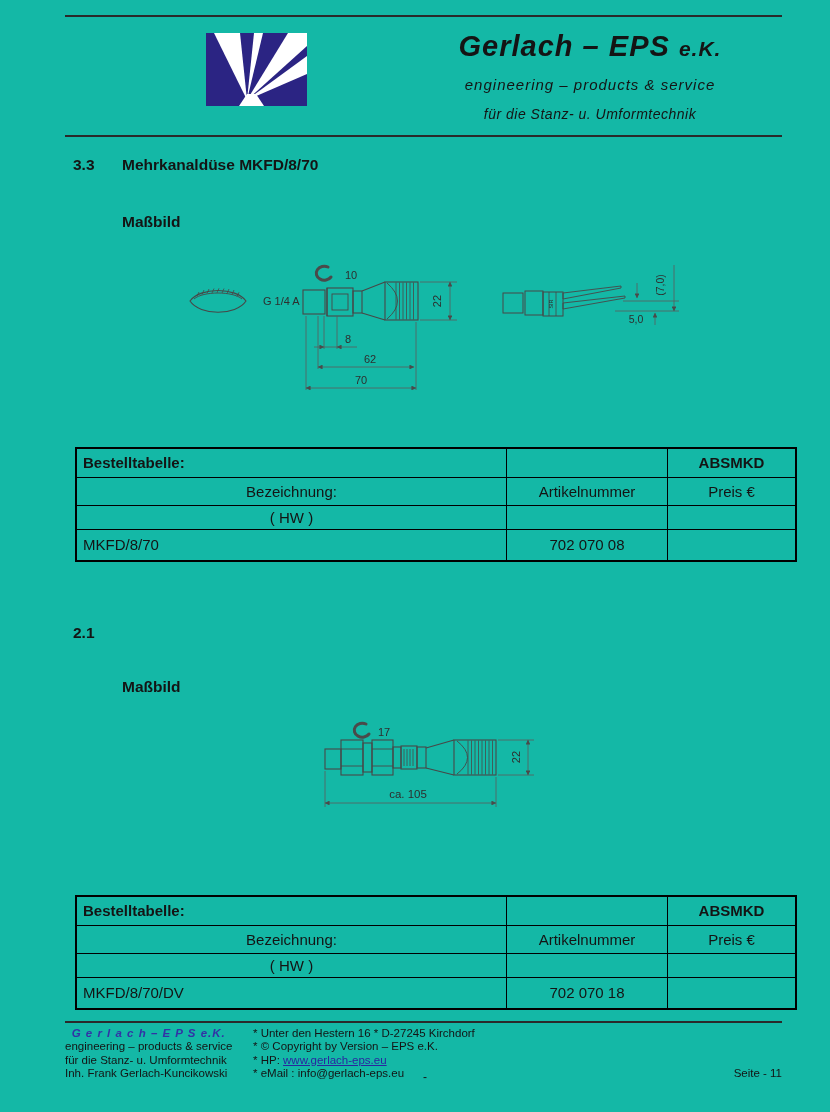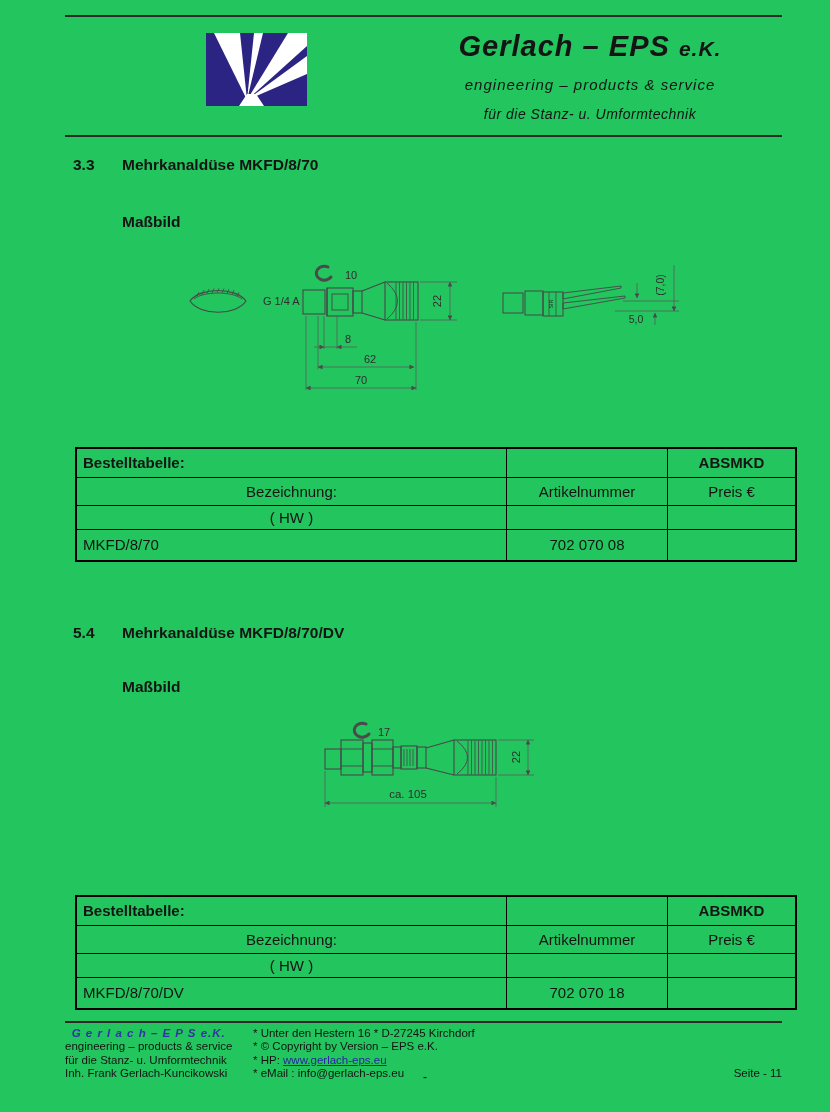--- a/index.html
+++ b/index.html
@@ -1,16 +1,16 @@
 <!DOCTYPE html>
 <html><head>
 <meta charset="utf-8">
 <style>
   html,body{margin:0;padding:0;background:#e8e8e8;}
-  .page{position:relative;width:830px;height:1112px;background:#22c55e;
+  .page{position:relative;width:830px;height:1112px;background:#14b8a6;
         font-family:"Liberation Sans",sans-serif;color:#141414;overflow:hidden;}
   .abs{position:absolute;}
   .rule{background:#2a2a2a;height:2px;}
   
   .hd-title{font-size:29px;font-weight:bold;font-style:italic;letter-spacing:1px;white-space:nowrap;}
   .hd-title .suffix{font-size:21px;}
   .hd-sub1{font-size:15px;font-style:italic;letter-spacing:1px;}
   .hd-sub2{font-size:14px;font-style:italic;letter-spacing:.5px;}
   
   .sec-num,.sec-title,.sec-sub{font-size:15.5px;font-weight:bold;white-space:nowrap;}
@@ -147,22 +147,21 @@
       <td class="c3"></td>
     </tr>
     <tr class="r4">
       <td class="c1 padl">MKFD/8/70</td>
       <td class="c2 ctr">702 070 08</td>
       <td class="c3 ctr"></td>
     </tr>
   </tbody>
     </table>
 
-  <div class="abs sec-num" style="left:73px;top:624px;">5.4</div>
-  <div class="abs sec-title" style="left:122px;top:624px;">Mehrkanaldüse MKFD/8/70/DV</div>
+  <div class="abs sec-num" style="left:73px;top:624px;">2.1</div>
   <div class="abs sec-sub" style="left:122px;top:678px;">Maßbild</div>
 
   <svg class="abs" style="left:318px;top:713px;" width="250" height="112" viewBox="0 0 250 112">
     <defs>
       <marker id="arr2" viewBox="0 0 10 10" refX="9.5" refY="5" markerWidth="10" markerHeight="6" orient="auto-start-reverse">
         <path d="M0,0 L10,5 L0,10 Z" fill="#4a4a4a"></path>
       </marker>
     </defs>
     <path d="M 48 11 a 8 7 0 1 0 3 10" fill="none" stroke="#4a4a4a" stroke-width="3" stroke-linecap="round"></path>
     <text x="60" y="23" font-size="11">17</text>

